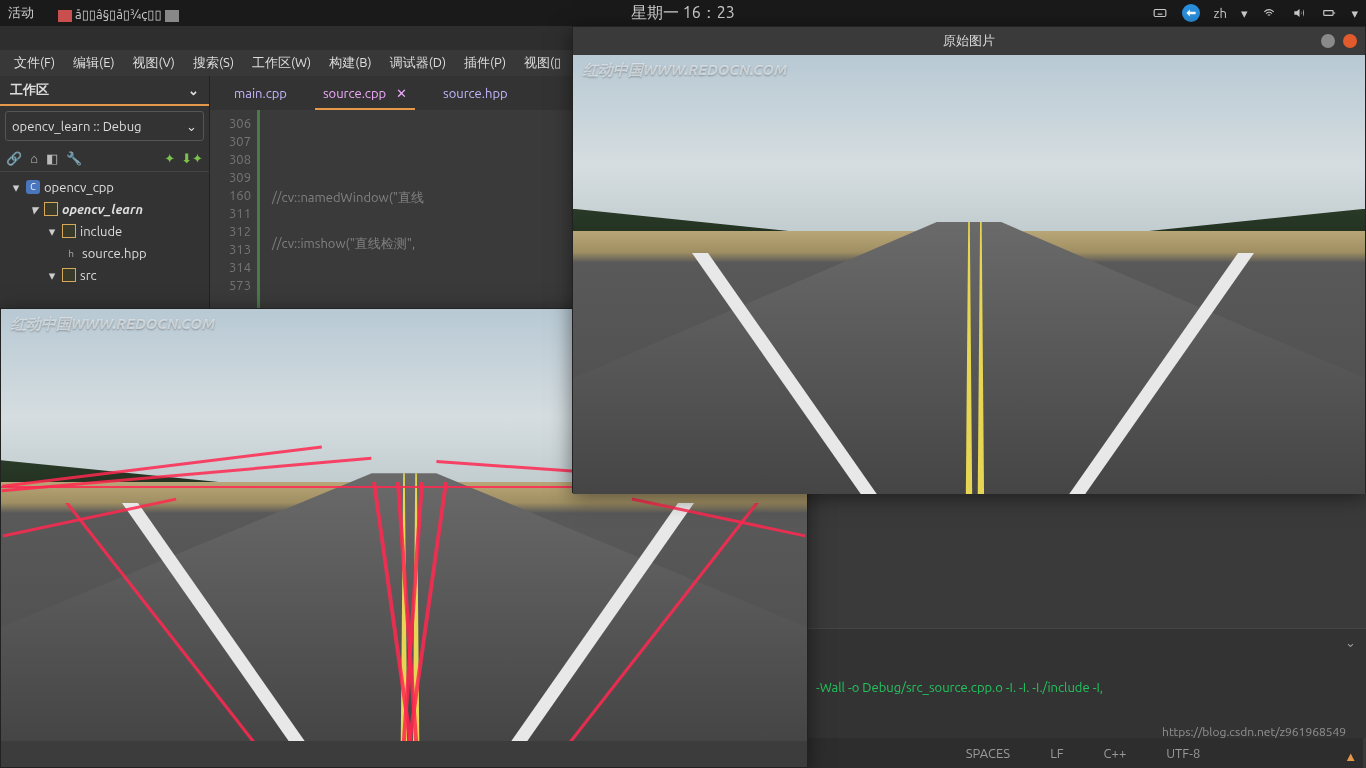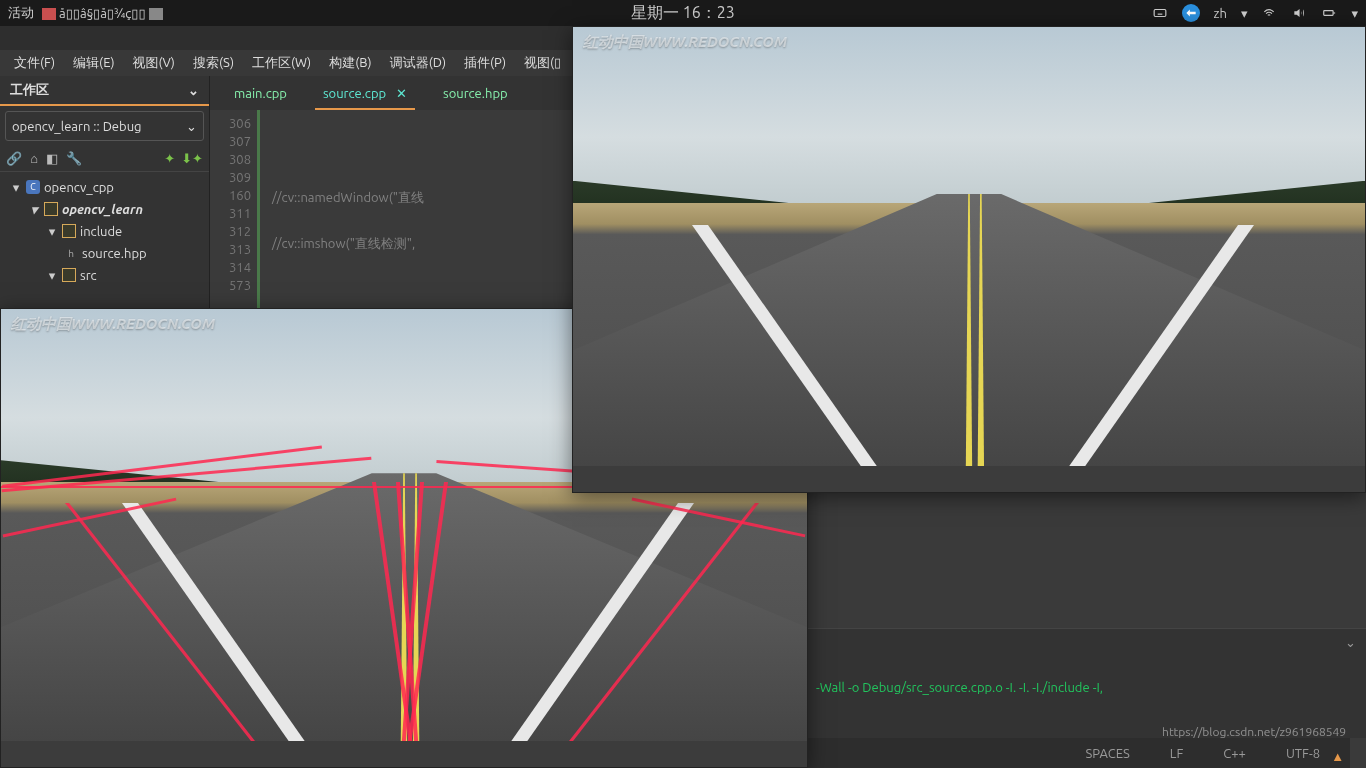--- a/index.html
+++ b/index.html
@@ -1,18 +1,18 @@
 <!DOCTYPE html>
 <html><head>
 <meta charset="utf-8">
 <style>
 *{margin:0;padding:0;box-sizing:border-box;font-family:'Ubuntu',sans-serif;font-size:13px}
 body{width:1366px;height:768px;background:#2c2c2c;color:#ddd;overflow:hidden;position:relative}
 .topbar{height:26px;background:#1a1a1a;display:flex;align-items:center;padding:0 8px;color:#ccc;position:relative;z-index:5}
-.topbar-left{display:flex;gap:8px;align-items:center}
+.topbar-left{display:flex;gap:24px;align-items:flex-end}
 .topbar-center{position:absolute;left:50%;transform:translateX(-50%);font-size:16px}
 .topbar-right{margin-left:auto;display:flex;gap:14px;align-items:center}
 .topbar .ico{width:16px;height:16px;display:inline-flex;align-items:center;justify-content:center;color:#ccc}
 .app-sq{width:14px;height:12px;background:#c94f4f;display:inline-block;vertical-align:middle}
 .greysq{display:inline-block;width:14px;height:12px;background:#888;vertical-align:middle}
 .circ-b{width:18px;height:18px;border-radius:50%;background:#2a8fdd;display:inline-flex;align-items:center;justify-content:center}
 .ide{position:absolute;top:26px;left:0;width:1366px;height:742px;background:#3a3a3a}
 .ide-title{height:24px;background:#2e2e2e;color:#ccc;display:flex;align-items:center;justify-content:center;font-weight:bold;font-size:12px}
 .ide-menu{height:26px;background:#383838;display:flex;align-items:center;padding:0 6px;gap:2px}
 .ide-menu span{padding:3px 8px;cursor:pointer;font-size:13px}
@@ -29,22 +29,22 @@
 .tree-item{display:flex;align-items:center;gap:4px;height:22px;padding-left:10px;cursor:pointer}
 .tree-item.d1{padding-left:28px;font-style:italic;font-weight:bold}
 .tree-item.d2{padding-left:46px}
 .tree-item.d3{padding-left:64px}
 .fold-ico{width:14px;height:14px;border:1px solid #d6a95a;background:#3a3a2a}
 .c-ico{width:14px;height:14px;background:#4a76bd;border-radius:3px;display:inline-flex;align-items:center;justify-content:center;font-size:9px;color:#fff}
 .h-ico{width:14px;height:14px;display:inline-flex;align-items:center;justify-content:center;font-size:10px;color:#aaa}
 .arr{width:12px;text-align:center;color:#ccc}
 .editor{flex:1;background:#3a3a3a;display:flex;flex-direction:column;min-width:0}
 .tabs{height:34px;display:flex;align-items:stretch;background:#333;padding-left:6px}
-.tab{padding:10px 18px 0 18px;color:#86efac;position:relative;cursor:pointer;display:flex;gap:10px}
-.tab.active{color:#5eead4}
+.tab{padding:10px 18px 0 18px;color:#c4b5fd;position:relative;cursor:pointer;display:flex;gap:10px}
+.tab.active{color:#f0abfc}
 .tab.active::after{content:'';position:absolute;bottom:0;left:10px;right:10px;height:2px;background:#e6984a}
 .code-area{flex:1;display:flex;font-family:'DejaVu Sans Mono',monospace;font-size:14px;overflow:hidden;min-height:0}
 .gutter{width:50px;background:#3a3a3a;color:#767676;text-align:right;padding:4px 6px 0 0;border-right:3px solid #4a7a4a}
 .gutter div{height:18px;line-height:18px}
 .code{flex:1;padding:4px 0 0 12px;color:#ccc;white-space:pre;overflow:hidden}
 .code div{height:18px;line-height:18px}
 .c-cm{color:#808080}
 .c-ns{color:#d0d0d0}
 .c-op{color:#d0d0d0}
 .c-str{color:#e89a7a}
@@ -69,21 +69,21 @@
 .lane.c1{bottom:0;left:49%;width:2%;height:62%;clip-path:polygon(45% 0,55% 0,70% 100%,30% 100%)}
 .lane.c2{bottom:0;left:50.5%;width:2%;height:62%;clip-path:polygon(45% 0,55% 0,70% 100%,30% 100%)}
 .lane.w1{background:#e8e8e8;bottom:0;left:15%;width:2%;height:55%;transform:skewX(35deg);transform-origin:top}
 .lane.w2{background:#e8e8e8;bottom:0;right:14%;width:2%;height:55%;transform:skewX(-35deg);transform-origin:top}
 .wm{position:absolute;top:6px;left:10px;color:rgba(255,255,255,.5);font-style:italic;font-size:15px;font-weight:bold;text-shadow:0 1px 2px rgba(0,0,0,.3)}
 .hline{position:absolute;background:rgba(255,40,80,.85);height:3px}
 .output{position:absolute;bottom:30px;right:0;width:560px;height:110px;background:#333;border-top:1px solid #444;font-family:monospace;font-size:13px;padding:6px 10px;overflow:hidden}
 .output .chev-row{text-align:right;color:#999;padding-bottom:10px}
 .out1{color:#22c55e}
 .out2{color:#d4a050}
-.status{position:absolute;bottom:0;right:16px;width:560px;height:30px;background:#2d2d2d;display:flex;align-items:center;justify-content:flex-end;gap:40px;padding:0 30px;color:#999;font-size:12px}
+.status{position:absolute;bottom:0;right:3px;width:560px;height:30px;background:#2d2d2d;display:flex;align-items:center;justify-content:center;gap:40px;padding:0 30px;color:#999;font-size:12px}
 .status .warn{position:absolute;right:6px;bottom:4px;color:#e6984a}
 .blog-wm{position:absolute;right:20px;bottom:30px;color:rgba(255,255,255,.45);font-size:12px;z-index:50}
 svg{width:14px;height:14px}
 </style>
 </head>
 <body>
 
 <div class="topbar">
   <div class="topbar-left">
     <span>活动</span>
@@ -221,20 +221,27 @@
           <div><span class="c-ns">cv</span><span class="c-op">::</span><span class="c-fn">imshow</span><span>(</span><span class="c-str">"检测叠加"</span><span>,ca</span></div>
           <div></div>
           <div><span class="c-kw">#endif</span></div>
         </div>
       </div>
     </div>
   </div>
 </div>
 
 <div class="win" style="top:26px;left:572px;width:794px;height:467px;z-index:20">
+  <div class="win-title">
+    <span class="t">原始图片</span>
+    <div class="win-btns">
+      <div class="wb min"></div>
+      <div class="wb cls"></div>
+    </div>
+  </div>
   <div class="win-body" style="height:439px">
     <div class="road">
       <div class="sky"></div>
       <div class="trees treeline-l" style="background:linear-gradient(#2a3a28,#1a2818)"></div>
       <div class="trees treeline-r" style="background:linear-gradient(#2a3a28,#1a2818)"></div>
       <div class="ground"></div>
       <div class="asphalt"></div>
       <div class="lane c1"></div>
         <div class="lane c2"></div>
       <div class="lane w1"></div>

